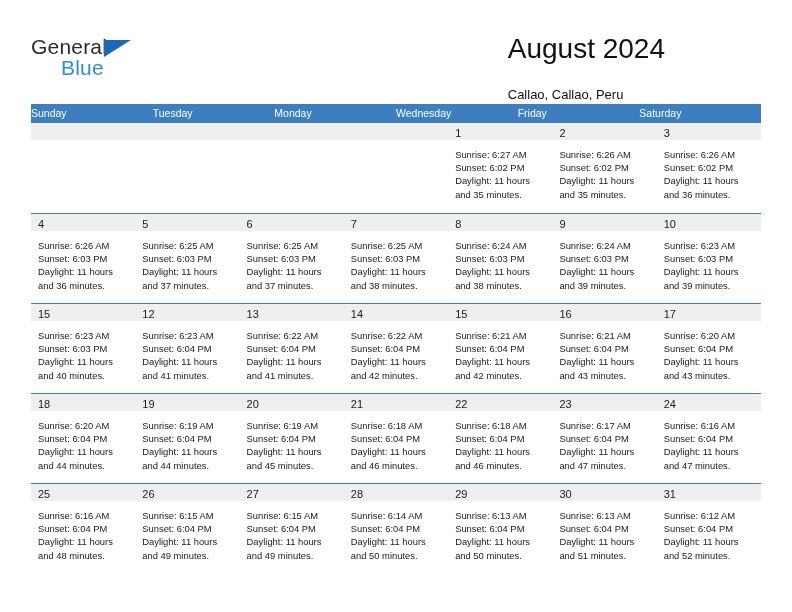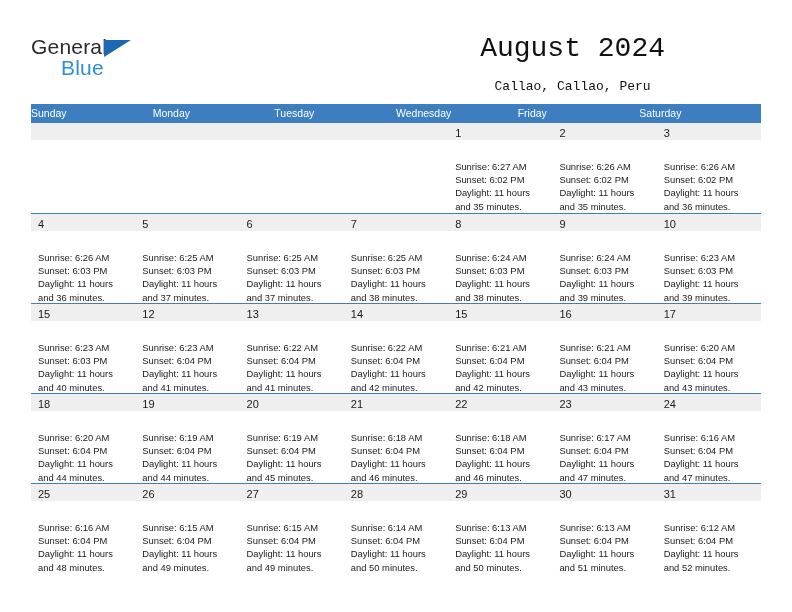--- a/index.html
+++ b/index.html
@@ -62,35 +62,34 @@
     font-size: 21px;
     letter-spacing: 0.2px;
     color: #2e8fd6;
     line-height: 22px;
   }
 
   .title-block {
     position: absolute;
     right: 36px;
     top: 32px;
-    text-align: center;
-    font-family: Liberation Mono, monospace;
+    text-align: left;
   }
   .cal-title {
     font-size: 28px;
     font-weight: normal;
     color: #111111;
     line-height: 34px;
     white-space: nowrap;
   }
   .cal-subtitle {
     font-size: 13px;
     color: #111111;
     line-height: 18px;
-    margin-top: 12px;
+    margin-top: 20px;
     white-space: nowrap;
   }
 
   
   .calendar {
     position: absolute;
     left: 31px;
     top: 104px;
     width: 730px;
   }
@@ -130,21 +129,21 @@
     background: #efefef;
     padding-left: 7px;
     box-sizing: border-box;
   }
   .day-number {
     font-size: 11px;
     line-height: 17px;
     color: #1a1a1a;
   }
   .day-info {
-    padding: 20px 6px 0 7px;
+    padding: 8px 6px 0 7px;
     font-size: 9.4px;
     line-height: 13.2px;
     color: #1a1a1a;
   }
   .day-info div {
     white-space: nowrap;
   }
   .day-cell.empty .day-number-band {
     background: #efefef;
   }
@@ -163,22 +162,22 @@
 
     <div class="title-block">
       <div class="cal-title">August 2024</div>
       <div class="cal-subtitle">Callao, Callao, Peru</div>
     </div>
   </div>
 
   <div class="calendar">
     <div class="weekday-row">
       <div class="weekday">Sunday</div>
+      <div class="weekday">Tuesday</div>
       <div class="weekday">Monday</div>
-      <div class="weekday">Tuesday</div>
       <div class="weekday">Wednesday</div>
       <div class="weekday">Friday</div>
       <div class="weekday">Saturday</div>
     </div>
 
     <div id="weeks-container">
         <div class="week-row first">
           <div class="day-cell empty">
             <div class="day-number-band"><span class="day-number"></span></div>
           </div>

